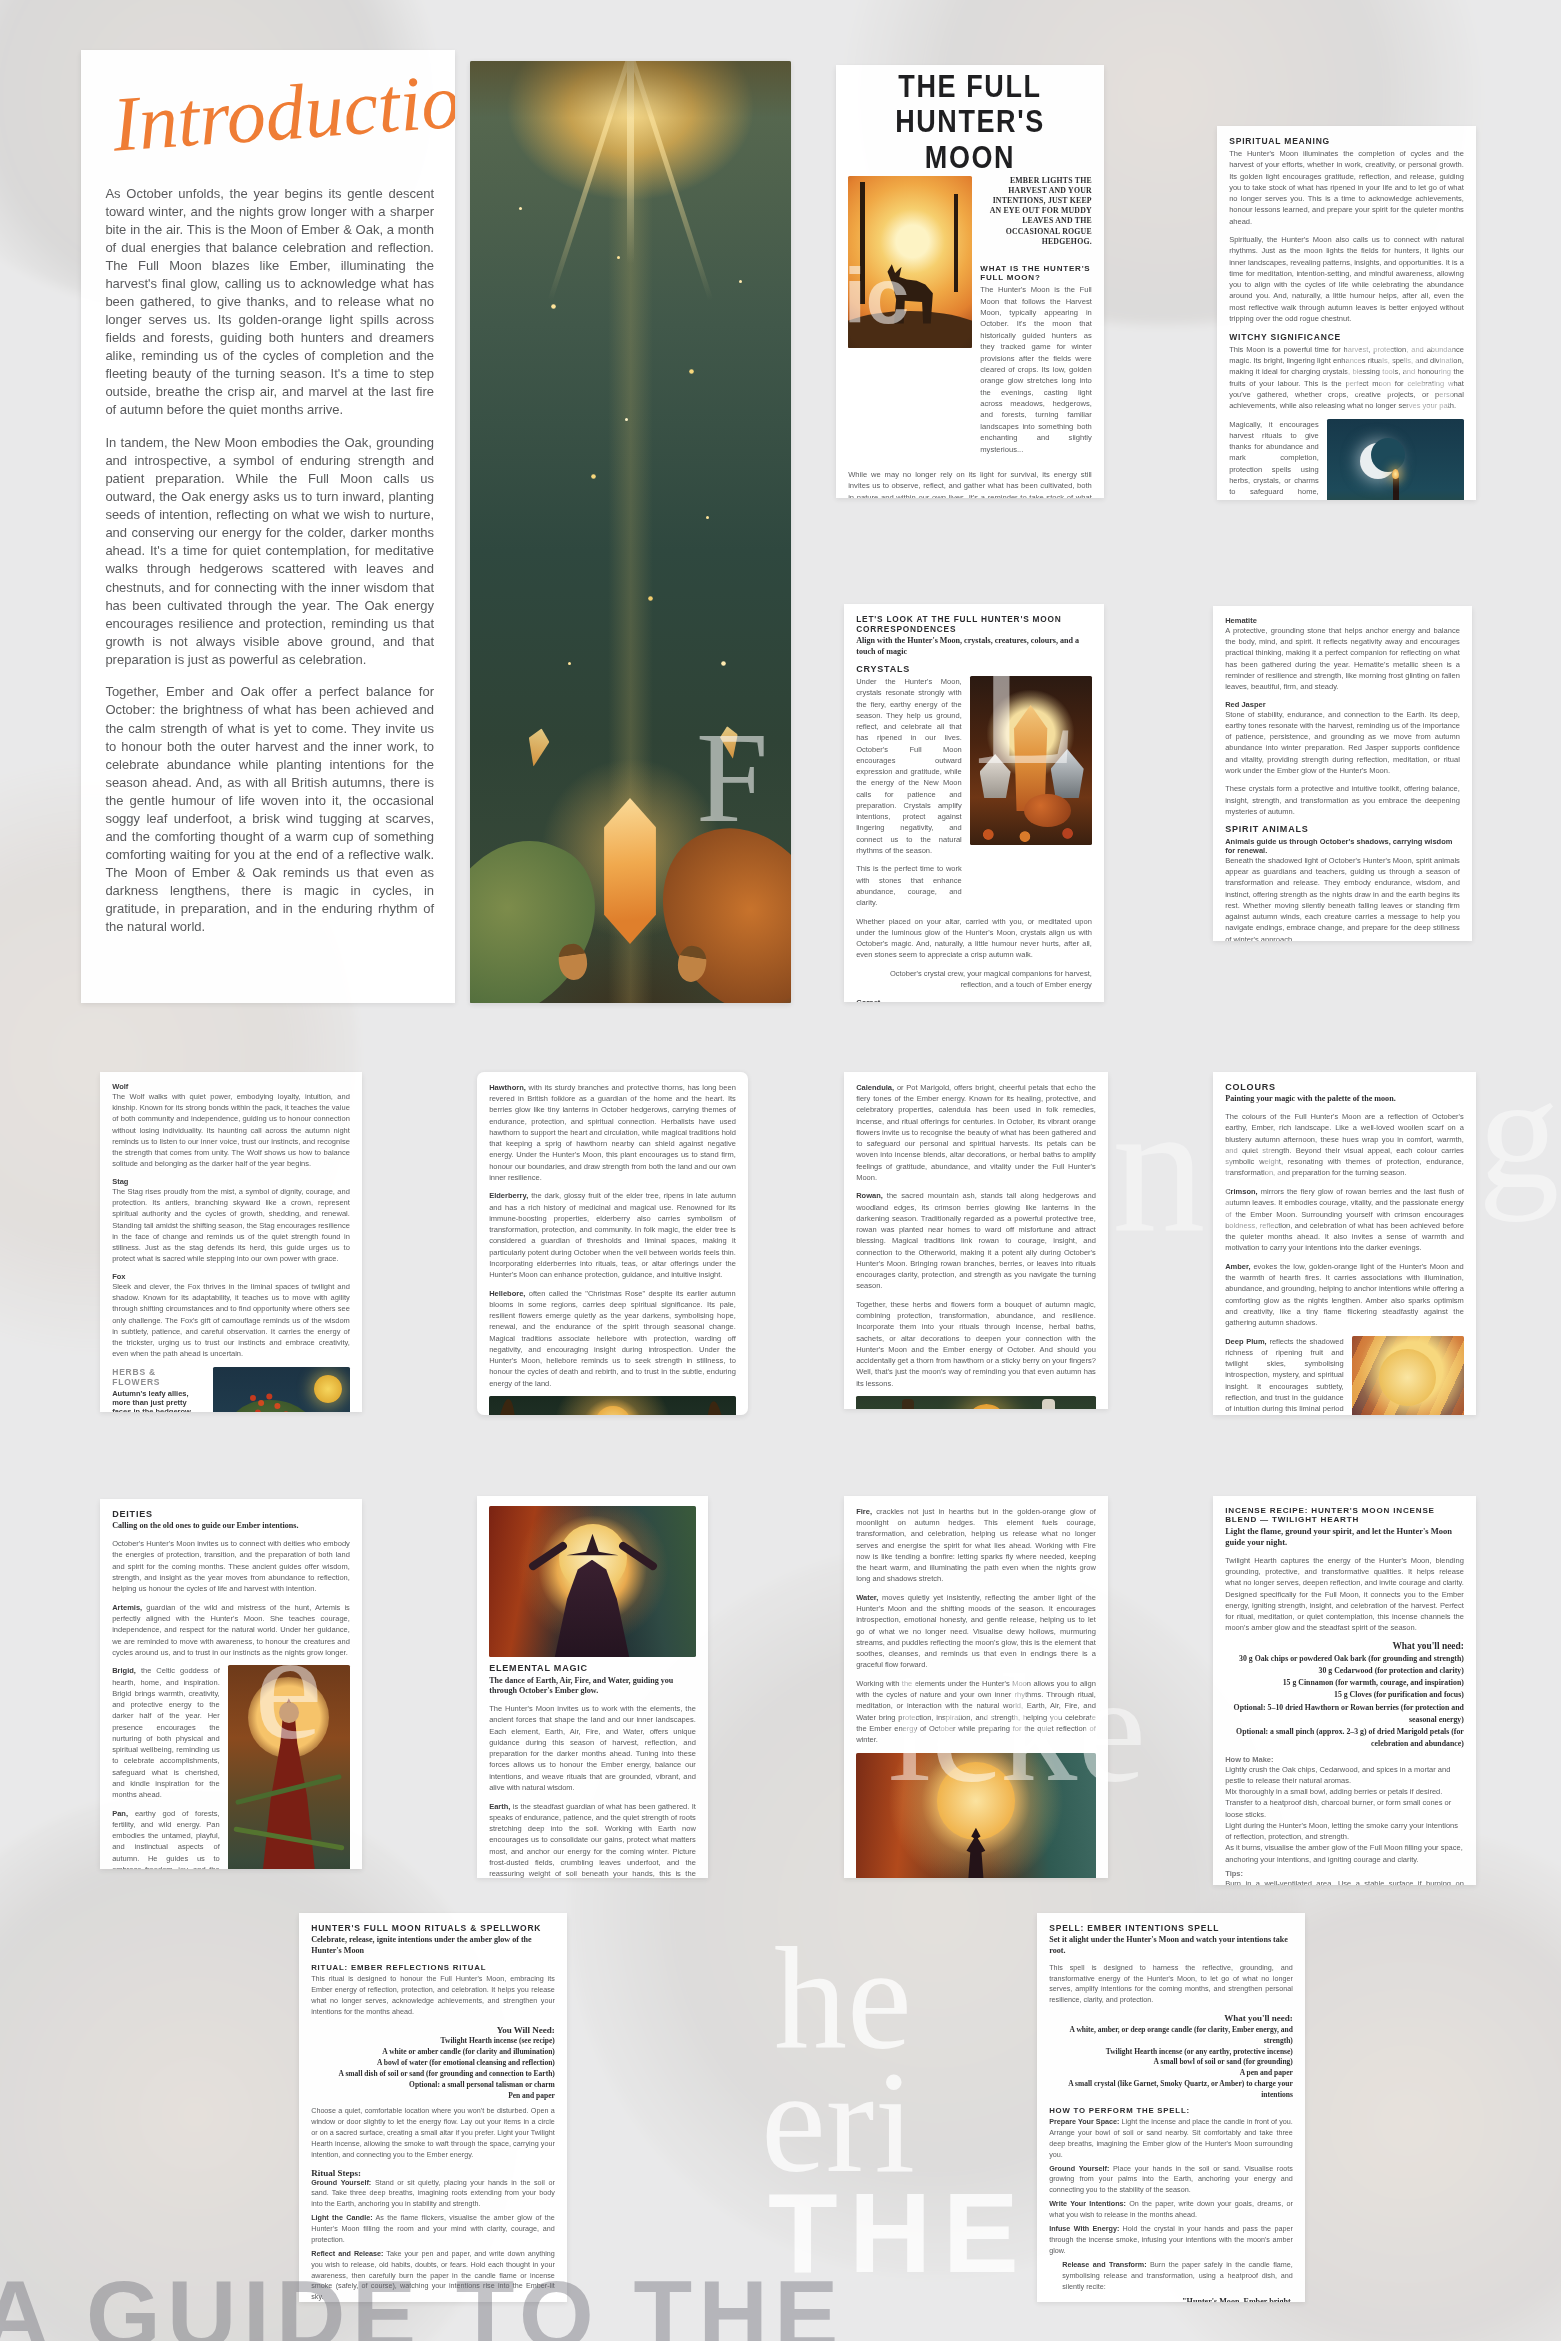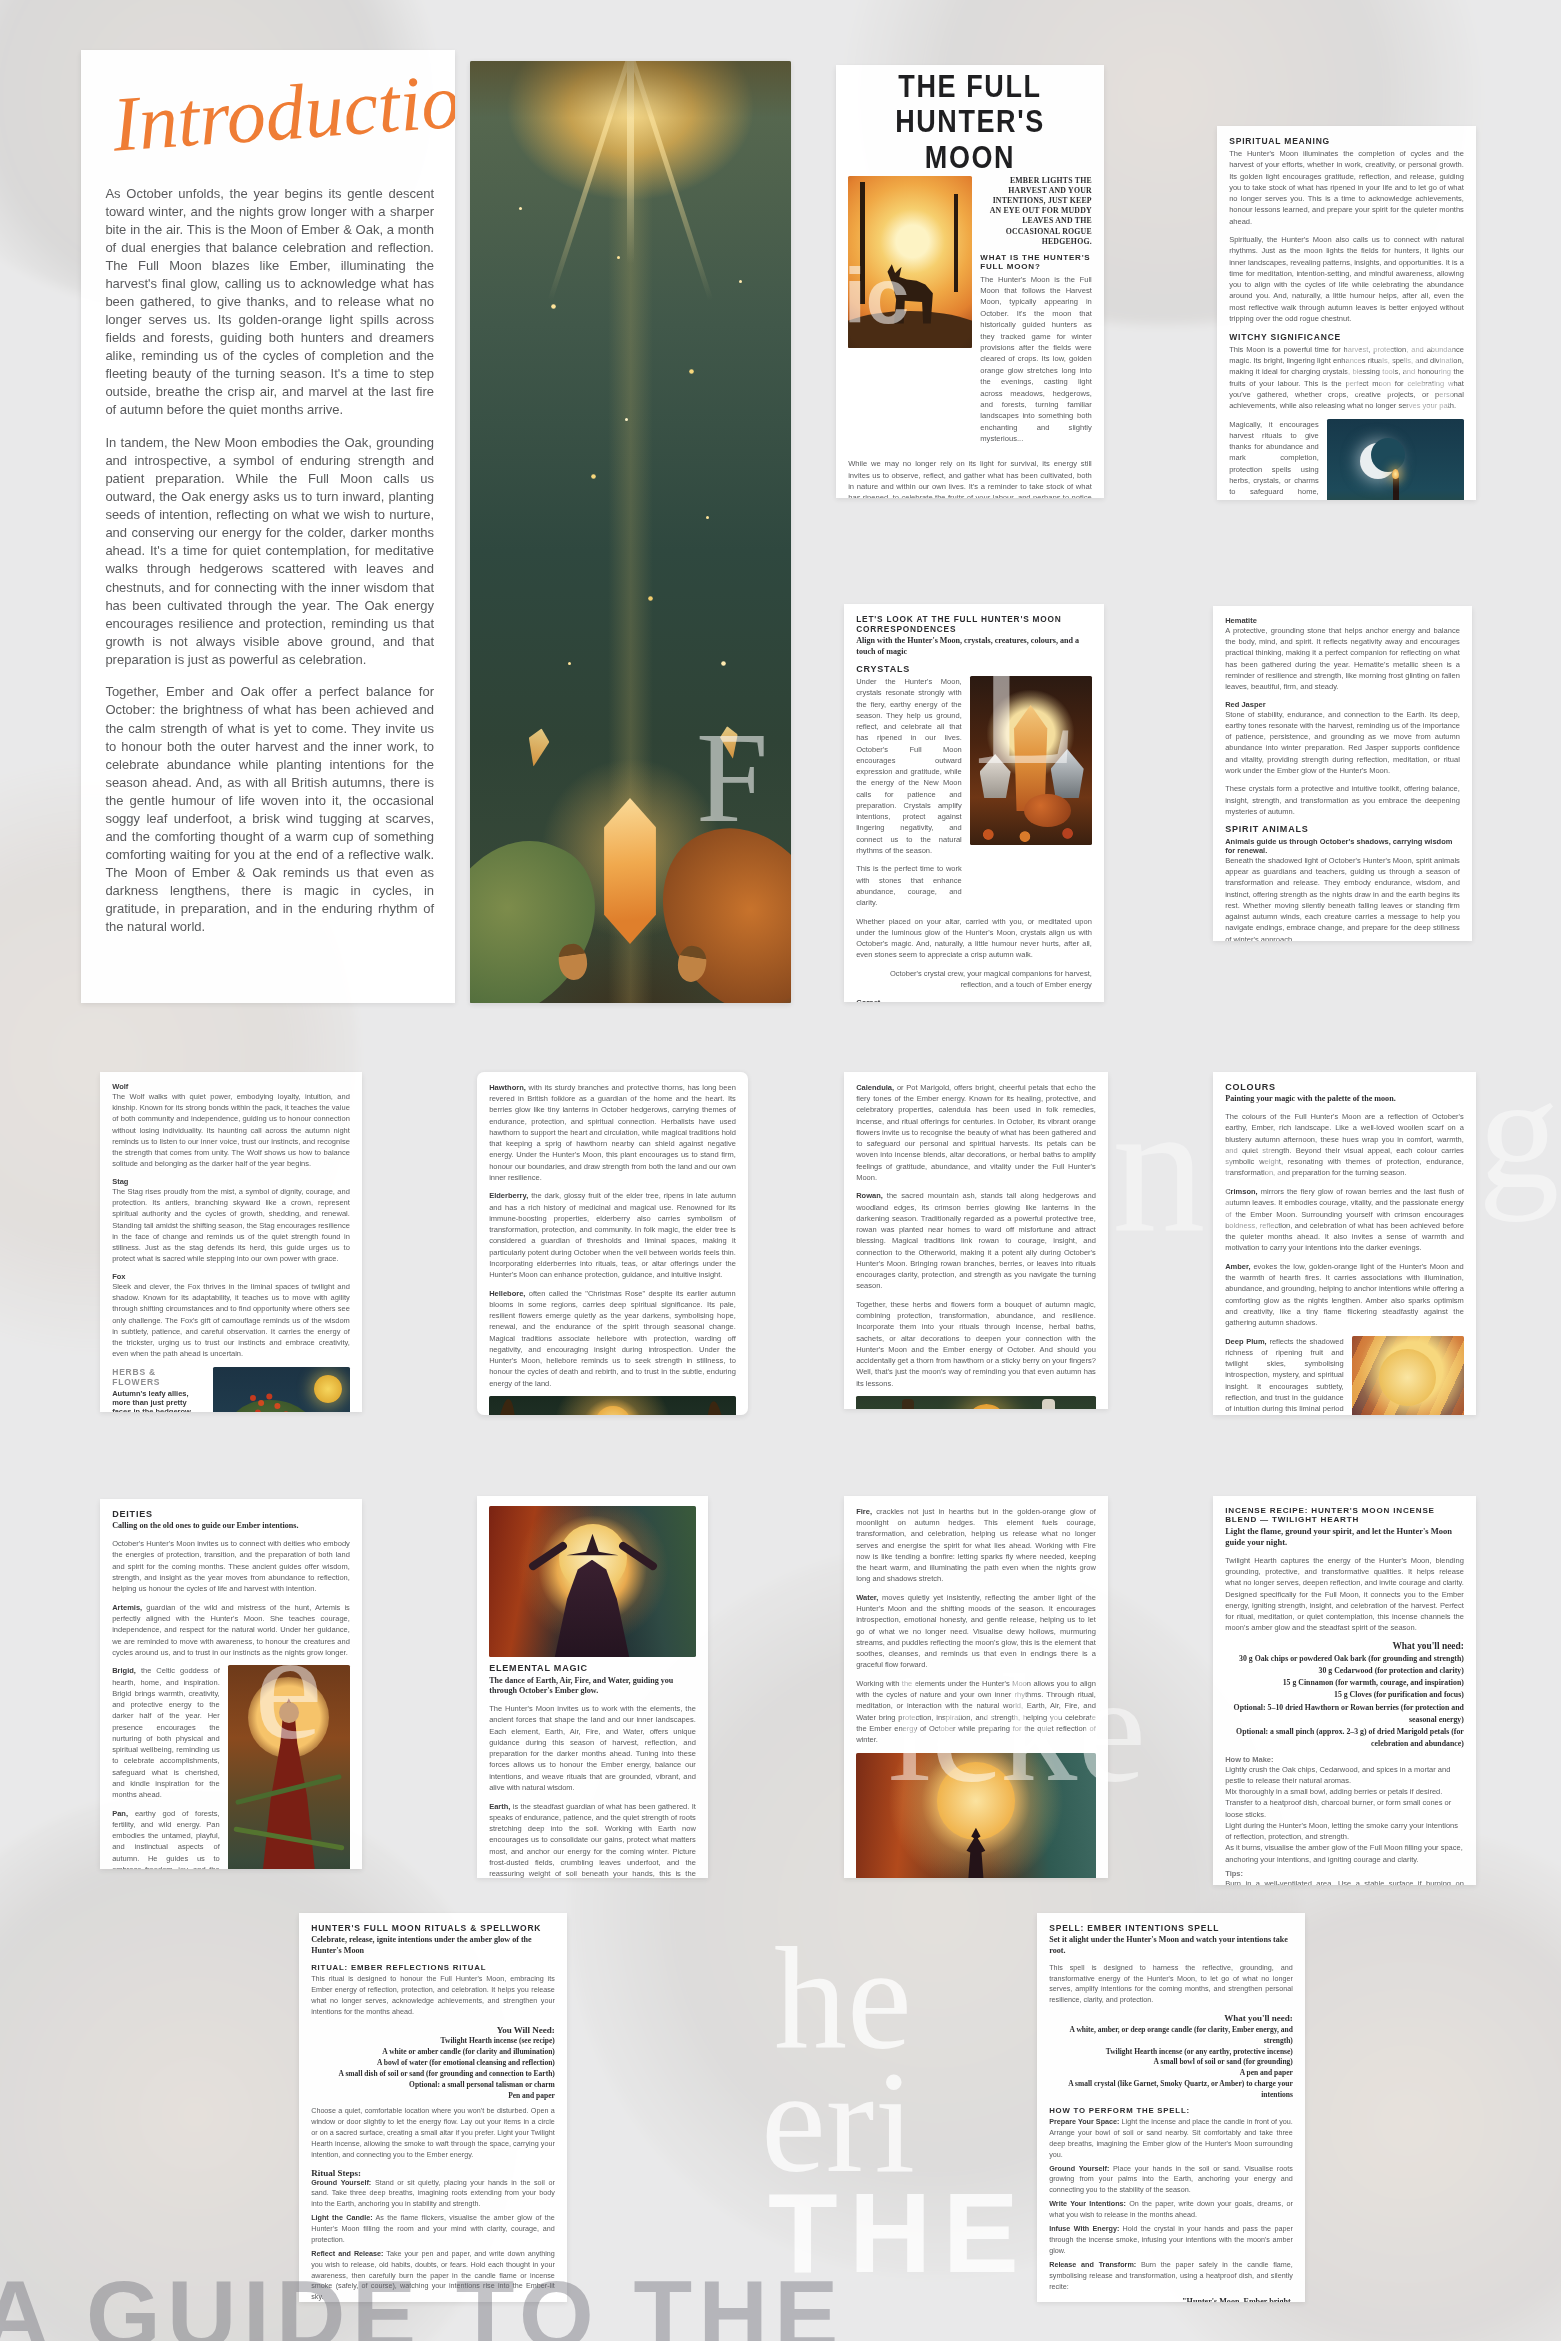--- a/index.html
+++ b/index.html
@@ -71,21 +71,21 @@
     <div class="moon-title">THE FULL HUNTER'S MOON</div>
     <div class="cols">
       <div class="art" style="width:124px;height:172px;flex:none;background:radial-gradient(circle at 52% 38%, #fdf3c4 0 13%, #f6cf6e 26%, #f0a845 46%, #e2812f 68%, #a84a1c 88%, #7a2f12);">
         <div style="position:absolute;left:-20%;bottom:-28px;width:140%;height:65px;background:radial-gradient(ellipse at 50% 0,#4a2c14 55%,#2f1d10);border-radius:50% 50% 0 0;"></div>
         <div style="position:absolute;left:11.4px;top:6.5px;width:5.7px;height:122px;background:#2a1a0e;"></div>
         <div style="position:absolute;right:14.6px;top:18px;width:4.1px;height:98px;background:#2a1a0e;"></div>
         <div style="position:absolute;left:50%;bottom:24.4px;width:54px;height:63px;margin-left:-27px;background:#2f1d10;clip-path:polygon(20% 100%,24% 62%,18% 40%,8% 18%,16% 6%,22% 20%,34% 10%,30% 26%,44% 30%,62% 32%,78% 38%,92% 52%,88% 100%,74% 100%,72% 66%,40% 64%,38% 100%);"></div>
       </div>
       <div class="col">
         <div class="lede ctr" style="font-size:7.8px;letter-spacing:0.2px;">EMBER LIGHTS THE HARVEST AND YOUR INTENTIONS, JUST KEEP AN EYE OUT FOR MUDDY LEAVES AND THE OCCASIONAL ROGUE HEDGEHOG.</div>
-        <div class="deco" style="font-size:8px;margin-top:6px;">WHAT IS THE HUNTER'S FULL MOON?</div>
+        <div class="deco" style="font-size:8px;margin-top:17px;">WHAT IS THE HUNTER'S FULL MOON?</div>
         <p class="p">The Hunter's Moon is the Full Moon that follows the Harvest Moon, typically appearing in October. It's the moon that historically guided hunters as they tracked game for winter provisions after the fields were cleared of crops. Its low, golden orange glow stretches long into the evenings, casting light across meadows, hedgerows, and forests, turning familiar landscapes into something both enchanting and slightly mysterious...</p>
       </div>
     </div>
     <p class="p" style="margin-top:6.5px;">While we may no longer rely on its light for survival, its energy still invites us to observe, reflect, and gather what has been cultivated, both in nature and within our own lives. It's a reminder to take stock of what has ripened, to celebrate the fruits of your labour, and perhaps to notice the small, overlooked treasures hiding in the shadows, like the rogue chestnut, the first frost on a leaf, or the perfect spot for an evening cuppa after a brisk autumn walk.</p>
 
   </div>
 
   <div class="pg" id="pg-spirit" style="left:1217px;top:126px;width:259px;height:374px;padding:9.8px 12.2px;font-size:7.5px;">
     <div class="deco" style="font-size:8.5px;">SPIRITUAL MEANING</div>
     <p class="p">The Hunter's Moon illuminates the completion of cycles and the harvest of your efforts, whether in work, creativity, or personal growth. Its golden light encourages gratitude, reflection, and release, guiding you to take stock of what has ripened in your life and to let go of what no longer serves you. This is a time to acknowledge achievements, honour lessons learned, and prepare your spirit for the quieter months ahead.</p>
@@ -314,21 +314,21 @@
       <li>Twilight Hearth incense (or any earthy, protective incense)</li>
       <li>A small bowl of soil or sand (for grounding)</li>
       <li>A pen and paper</li>
       <li>A small crystal (like Garnet, Smoky Quartz, or Amber) to charge your intentions</li>
     </ul>
     <div class="deco" style="font-size:7.8px;margin-top:4.9px;">HOW TO PERFORM THE SPELL:</div>
     <p class="p" style="margin-bottom:3.3px;"><span class="b">Prepare Your Space:</span> <span>Light the incense and place the candle in front of you. Arrange your bowl of soil or sand nearby. Sit comfortably and take three deep breaths, imagining the Ember glow of the Hunter's Moon surrounding you.</span></p>
     <p class="p" style="margin-bottom:3.3px;"><span class="b">Ground Yourself:</span> <span>Place your hands in the soil or sand. Visualise roots growing from your palms into the Earth, anchoring your energy and connecting you to the stability of the season.</span></p>
     <p class="p" style="margin-bottom:3.3px;"><span class="b">Write Your Intentions:</span> <span>On the paper, write down your goals, dreams, or what you wish to release in the months ahead.</span></p>
     <p class="p" style="margin-bottom:3.3px;"><span class="b">Infuse With Energy:</span> <span>Hold the crystal in your hands and pass the paper through the incense smoke, infusing your intentions with the moon's amber glow.</span></p>
-    <p class="p" style="margin-bottom:3.3px;"><span class="b">Release and Transform:</span> <span>Burn the paper safely in the candle flame, symbolising release and transformation, using a heatproof dish, and silently recite:</span></p>
+    <p class="p" style="margin-bottom:3.3px;margin-left:13px;"><span class="b">Release and Transform:</span> <span>Burn the paper safely in the candle flame, symbolising release and transformation, using a heatproof dish, and silently recite:</span></p>
     <div class="serifb ctr" style="font-size:8.1px;line-height:1.5;margin:3.3px 0 4.9px;">
       <div>"Hunter's Moon, Ember bright,</div>
 
     </div>
 
   </div>
 
   <span class="wm" style="left:844px;top:257px;font-size:78px;color:rgba(255,255,255,.55);">ic</span>
   <span class="wm" style="left:1340px;top:311px;font-size:98px;color:rgba(255,255,255,.5);">ng</span>
   <span class="wm wms" style="left:696px;top:712px;font-size:130px;color:rgba(255,255,255,.55);">F</span>

